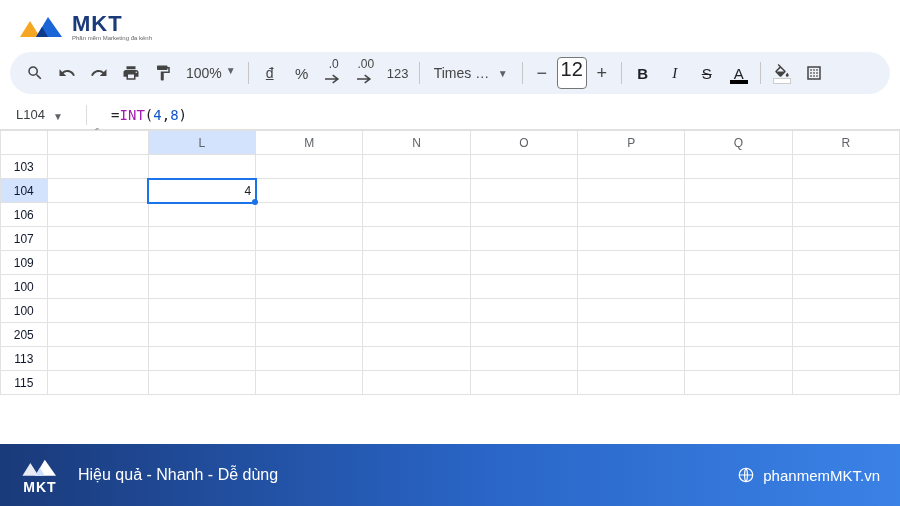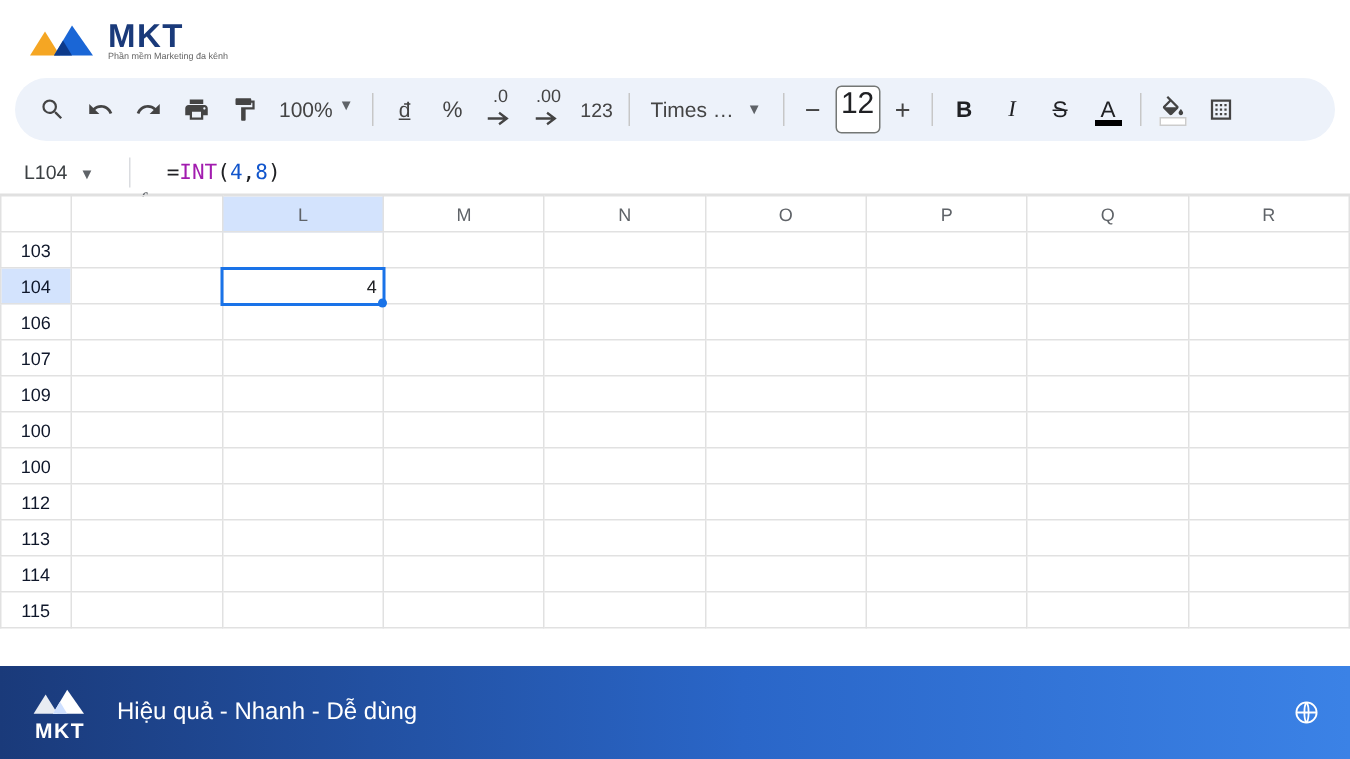--- a/index.html
+++ b/index.html
@@ -263,43 +263,32 @@
           <td></td>
           <td></td>
           <td></td>
           <td></td>
           <td></td>
           <td></td>
           <td></td>
           <td></td>
         </tr>
         <tr>
-          <th class="rowhdr">112</th>
+          <th class="rowhdr">205</th>
           <td></td>
           <td></td>
           <td></td>
           <td></td>
           <td></td>
           <td></td>
           <td></td>
           <td></td>
         </tr>
         <tr>
           <th class="rowhdr">113</th>
-          <td></td>
-          <td></td>
-          <td></td>
-          <td></td>
-          <td></td>
-          <td></td>
-          <td></td>
-          <td></td>
-        </tr>
-        <tr>
-          <th class="rowhdr">114</th>
           <td></td>
           <td></td>
           <td></td>
           <td></td>
           <td></td>
           <td></td>
           <td></td>
           <td></td>
         </tr>
         <tr>
@@ -327,14 +316,15 @@
         </svg>
       <span class="banner-logo-text">MKT</span>
     </div>
     <span class="banner-tagline">Hiệu quả - Nhanh  - Dễ dùng</span>
   </div>
   <div class="banner-right">
     <svg class="globe" viewBox="0 0 24 24" fill="none" stroke="#fff" stroke-width="1.6">
         <circle cx="12" cy="12" r="9"></circle>
         <path d="M3 12h18M12 3c2.5 3 2.5 15 0 18M12 3c-2.5 3-2.5 15 0 18"></path>
       </svg>
+    <span>phanmemMKT.vn</span>
   </div>
 </div>
 
 </body></html>

